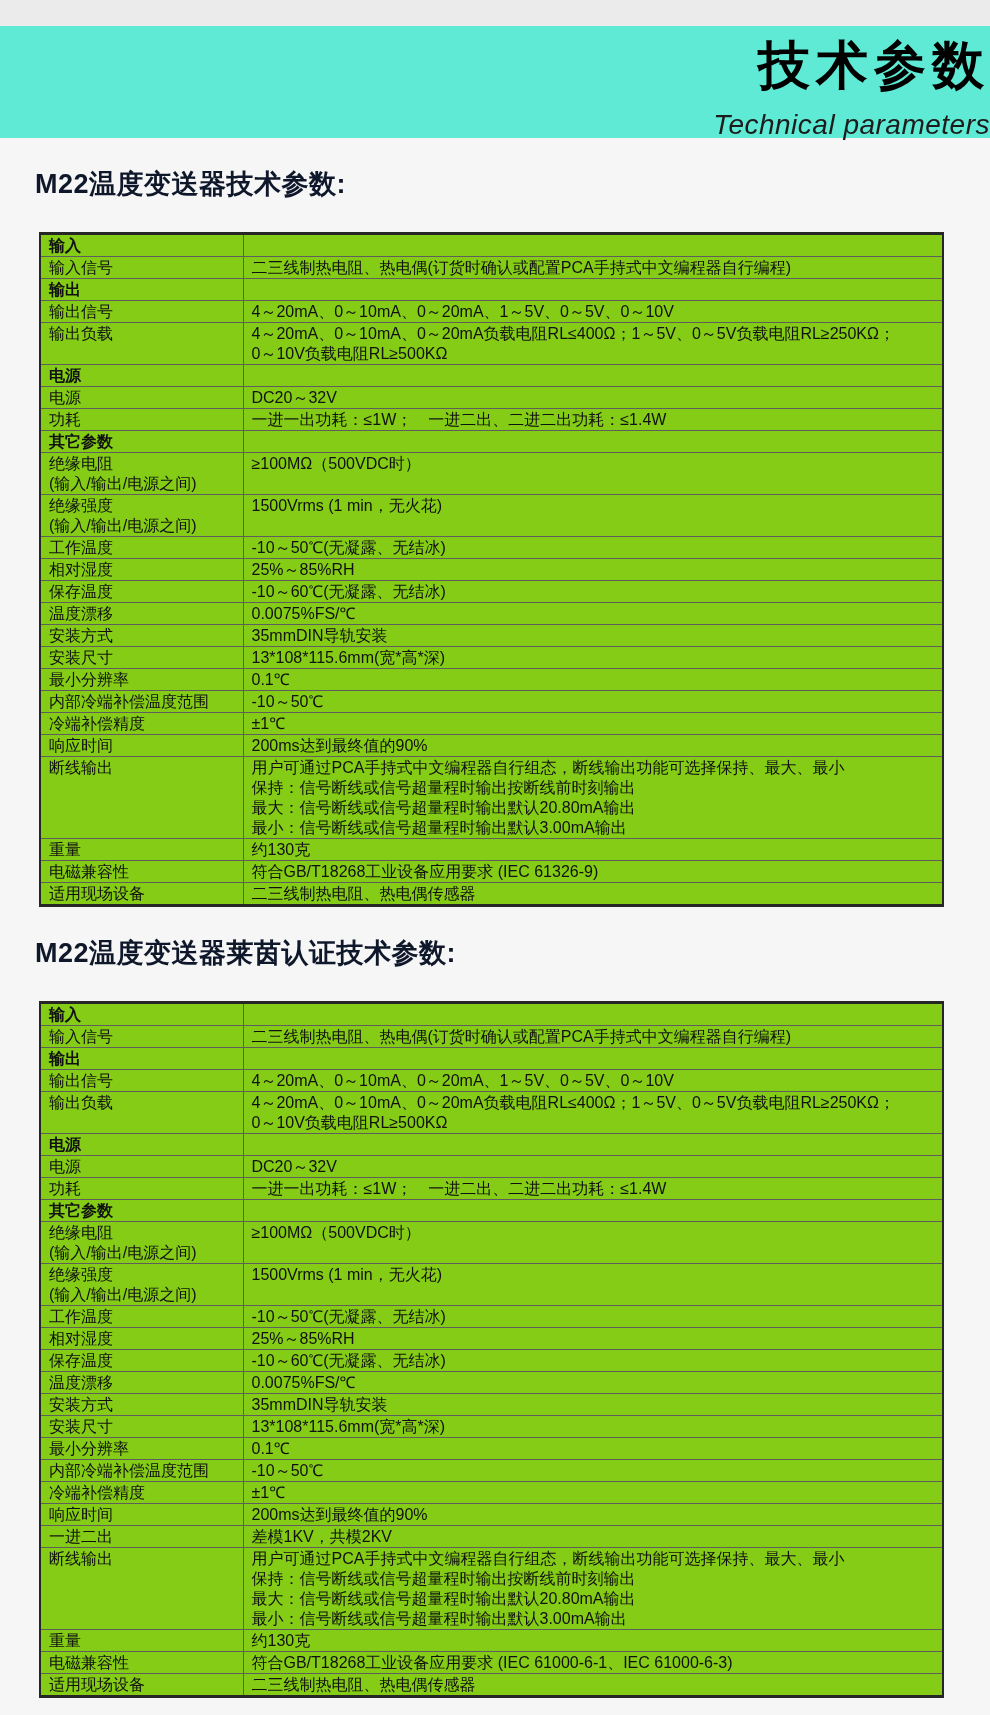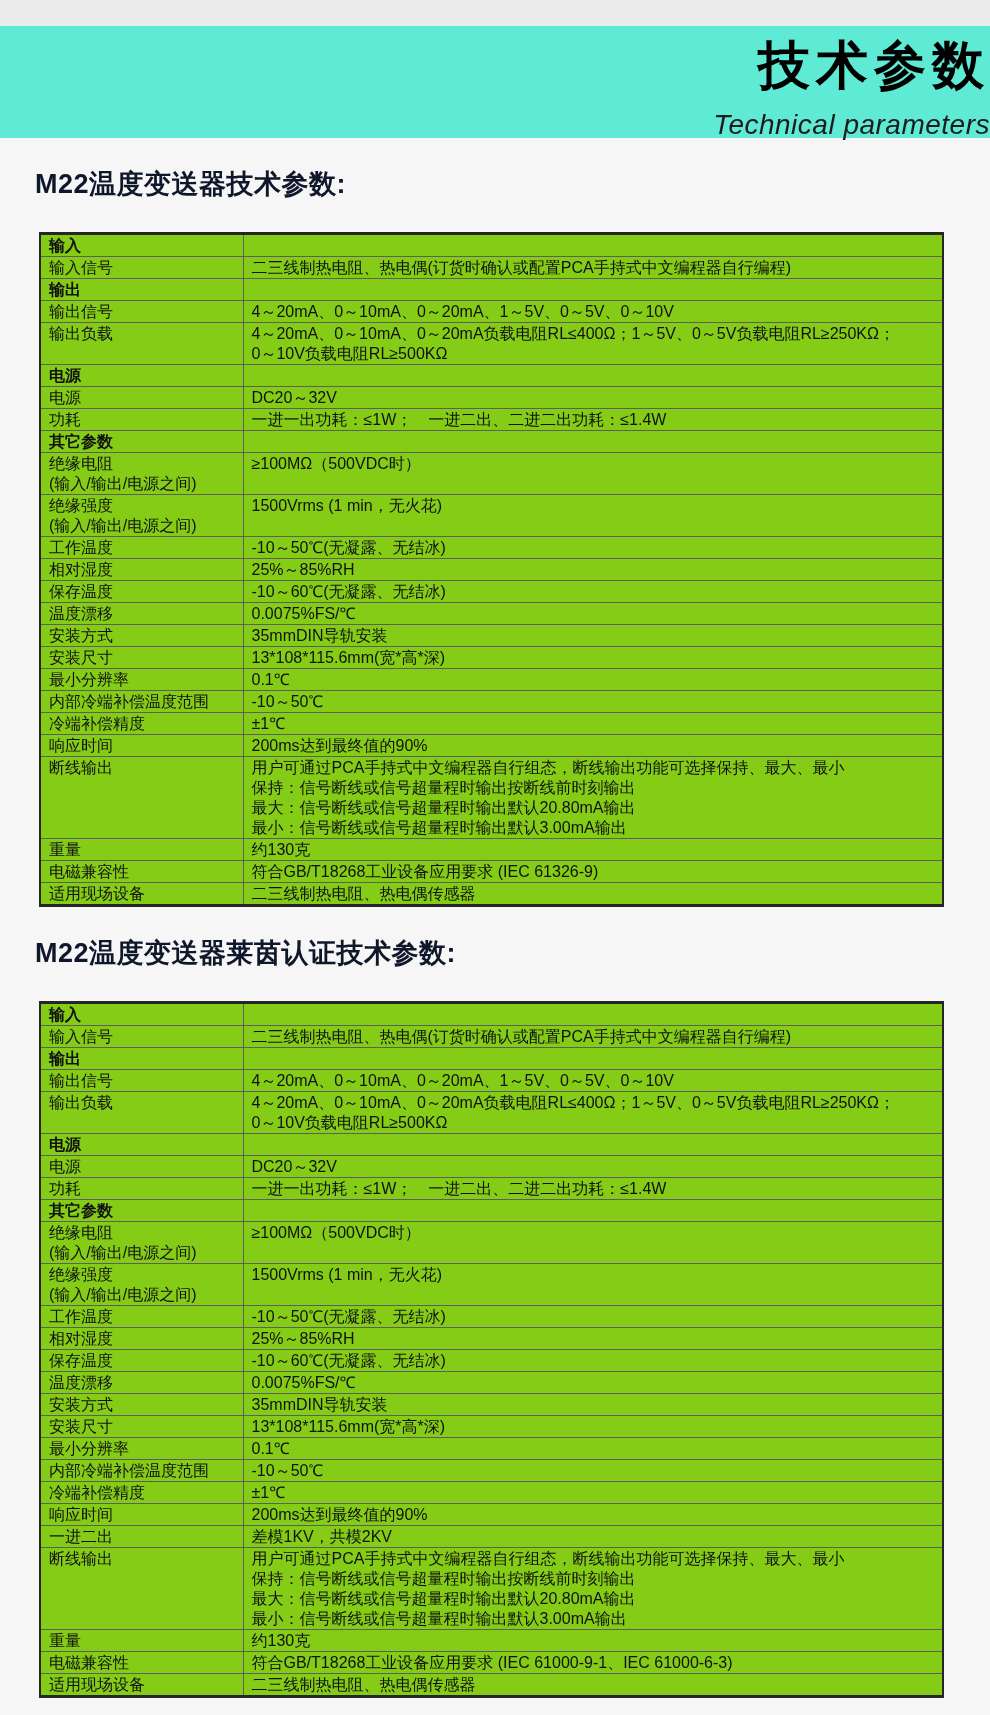--- a/index.html
+++ b/index.html
@@ -274,21 +274,21 @@
 保持：信号断线或信号超量程时输出按断线前时刻输出
 最大：信号断线或信号超量程时输出默认20.80mA输出
 最小：信号断线或信号超量程时输出默认3.00mA输出</td>
         </tr>
         <tr>
           <td class="label-cell">重量</td>
           <td class="value-cell">约130克</td>
         </tr>
         <tr>
           <td class="label-cell">电磁兼容性</td>
-          <td class="value-cell">符合GB/T18268工业设备应用要求 (IEC 61000-9-1、IEC 61000-6-3)</td>
+          <td class="value-cell">符合GB/T18268工业设备应用要求 (IEC 61000-6-1、IEC 61000-6-3)</td>
         </tr>
         <tr>
           <td class="label-cell">适用现场设备</td>
           <td class="value-cell">二三线制热电阻、热电偶传感器</td>
         </tr>
       </tbody>
   </table>
 </div>
 
 </body></html>

